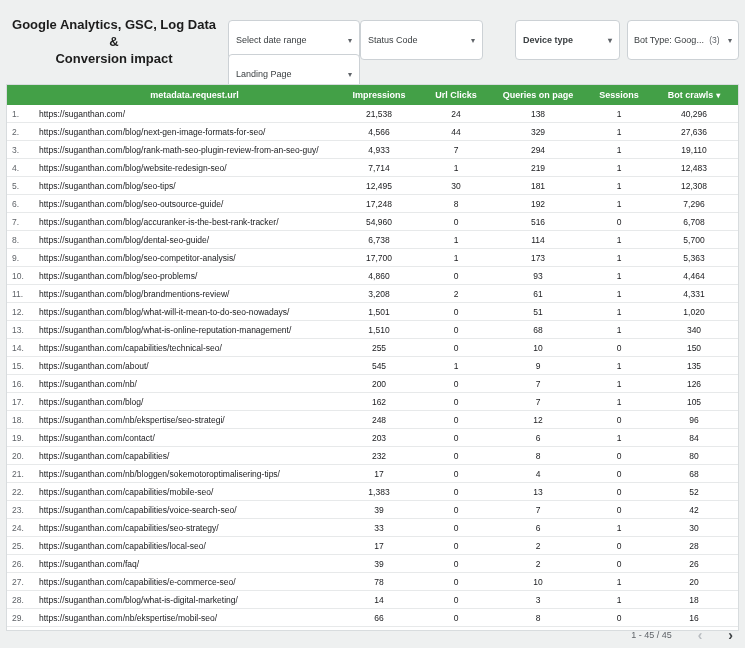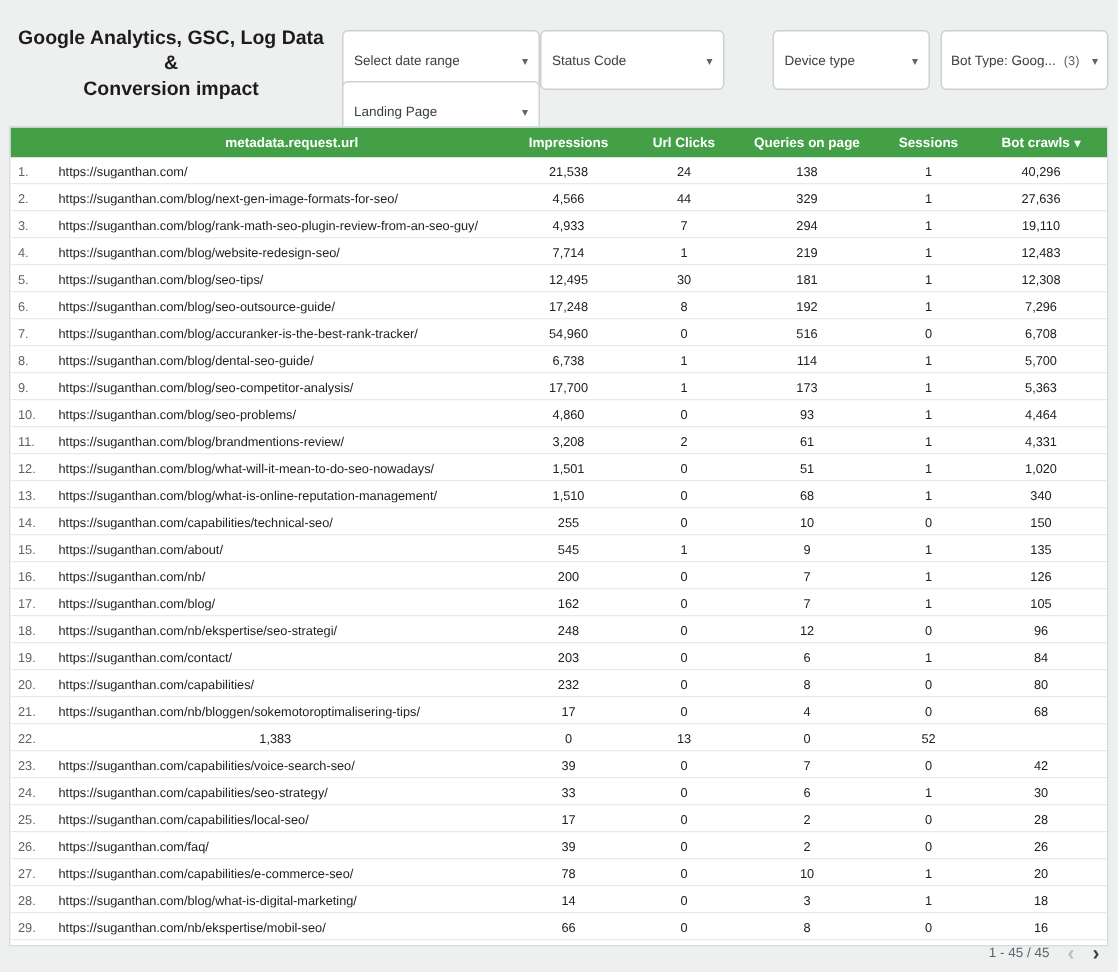--- a/index.html
+++ b/index.html
@@ -40,21 +40,21 @@
     align-items: center;
     justify-content: space-between;
     padding: 0 7px;
     font-size: 9px;
     color: #3c4043;
     cursor: pointer;
     white-space: nowrap;
   }
   #f-date    { left: 228px; top: 20px; width: 132px; }
   #f-status  { left: 360px; top: 20px; width: 123px; }
-  #f-device  { left: 515px; top: 20px; width: 105px; }
+  #f-device  { left: 515px; top: 20px; width: 105px; font-weight: bold; }
   #f-bot     { left: 627px; top: 20px; width: 112px; padding: 0 6px; }
   #f-landing { left: 228px; top: 54px; width: 132px; }
   .chev { font-size: 8px; color: #5f6368; margin-left: 6px; flex: 0 0 auto; }
   .bot-count { color: #5f6368; font-size: 8.5px; margin-left: 3px; }
   #f-bot .filter-label { overflow: hidden; }
 
   
   .table-card {
     position: absolute;
     left: 6px; top: 84px;
@@ -90,21 +90,21 @@
   .td.rownum { color: #5f6368; padding-left: 5px; }
   .td.url { padding-left: 6px; white-space: nowrap; overflow: hidden; }
   .td.num { text-align: center; }
 
   
   .pagination {
     position: absolute;
     right: 12px; top: 628px;
     display: flex;
     align-items: center;
-    gap: 12px;
+    gap: 26px;
     font-size: 9px;
     color: #5f6368;
   }
   .pg-btn { font-size: 14px; line-height: 14px; cursor: pointer; font-weight: bold; }
   #pg-prev { color: #b9bdc1; }
   #pg-next { color: #3c4043; }
 </style>
 </head>
 <body>
 
@@ -338,20 +338,21 @@
           <div class="td rownum">21.</div>
           <div class="td url">https://suganthan.com/nb/bloggen/sokemotoroptimalisering-tips/</div>
           <div class="td num">17</div>
           <div class="td num">0</div>
           <div class="td num">4</div>
           <div class="td num">0</div>
           <div class="td num">68</div>
         </div>
         <div class="tr grid">
           <div class="td rownum">22.</div>
+          <div class="td url">https://suganthan.com/capabilities/mobile-seo/</div>
           <div class="td num">1,383</div>
           <div class="td num">0</div>
           <div class="td num">13</div>
           <div class="td num">0</div>
           <div class="td num">52</div>
         </div>
         <div class="tr grid">
           <div class="td rownum">23.</div>
           <div class="td url">https://suganthan.com/capabilities/voice-search-seo/</div>
           <div class="td num">39</div>

